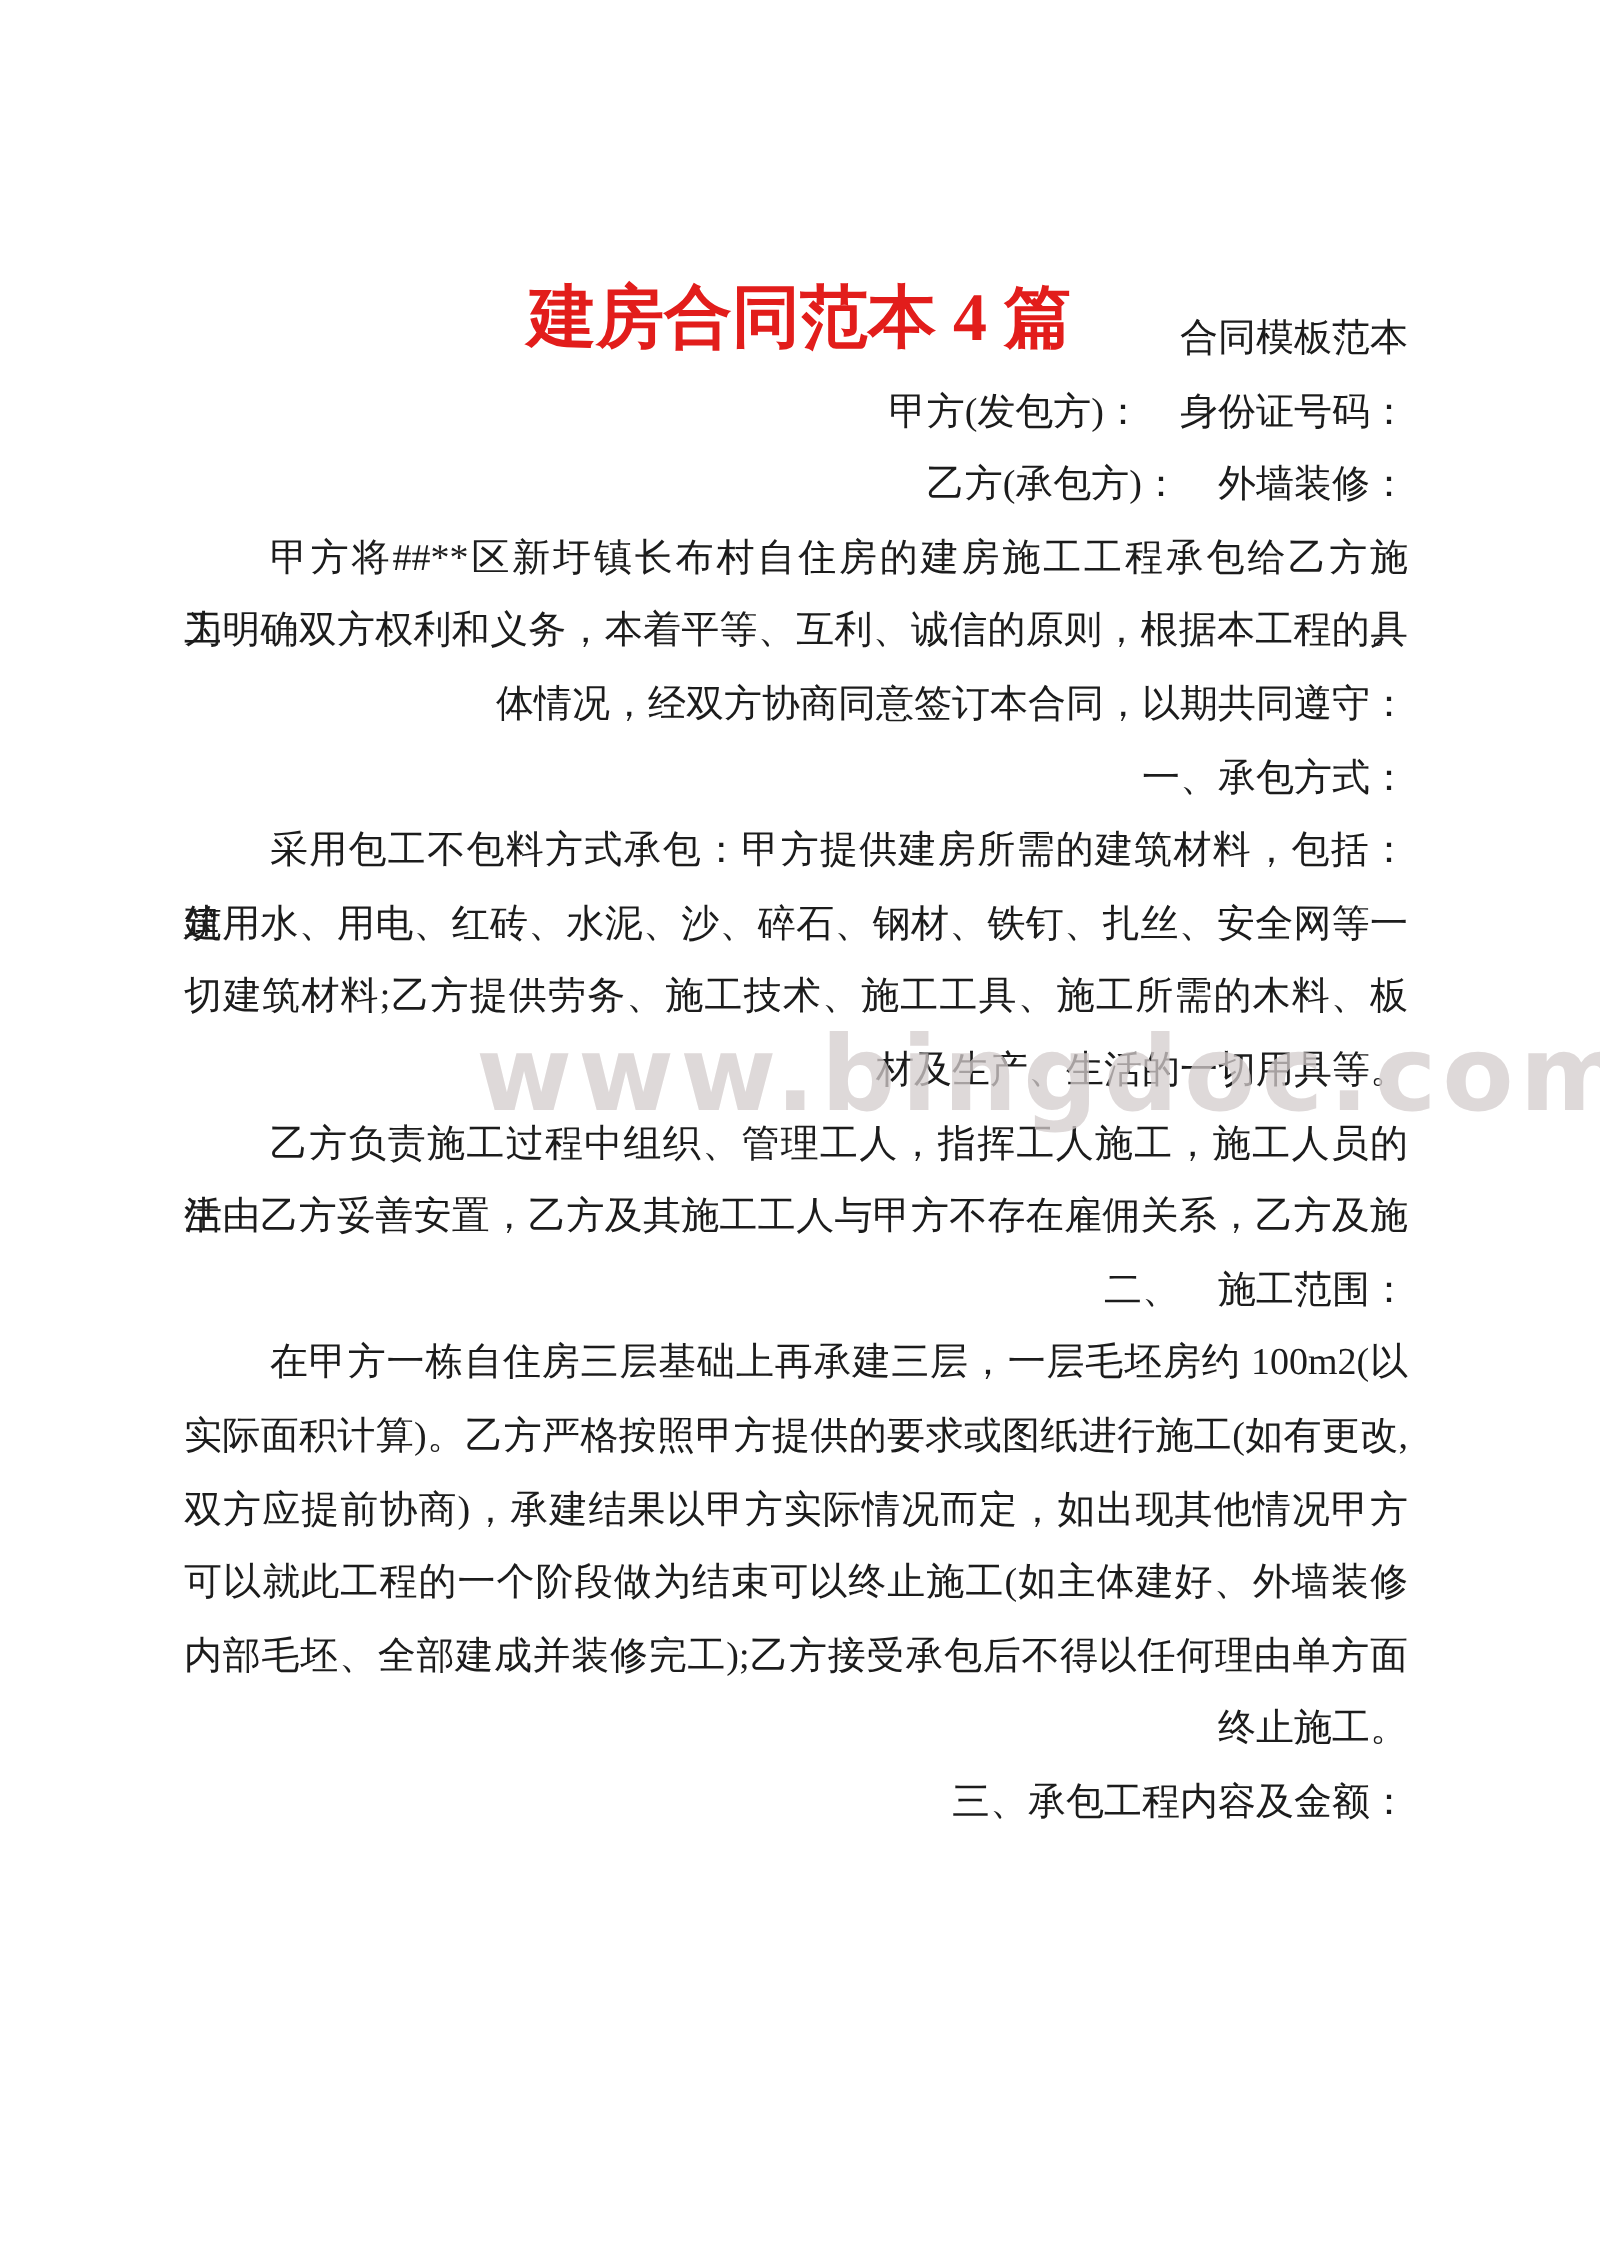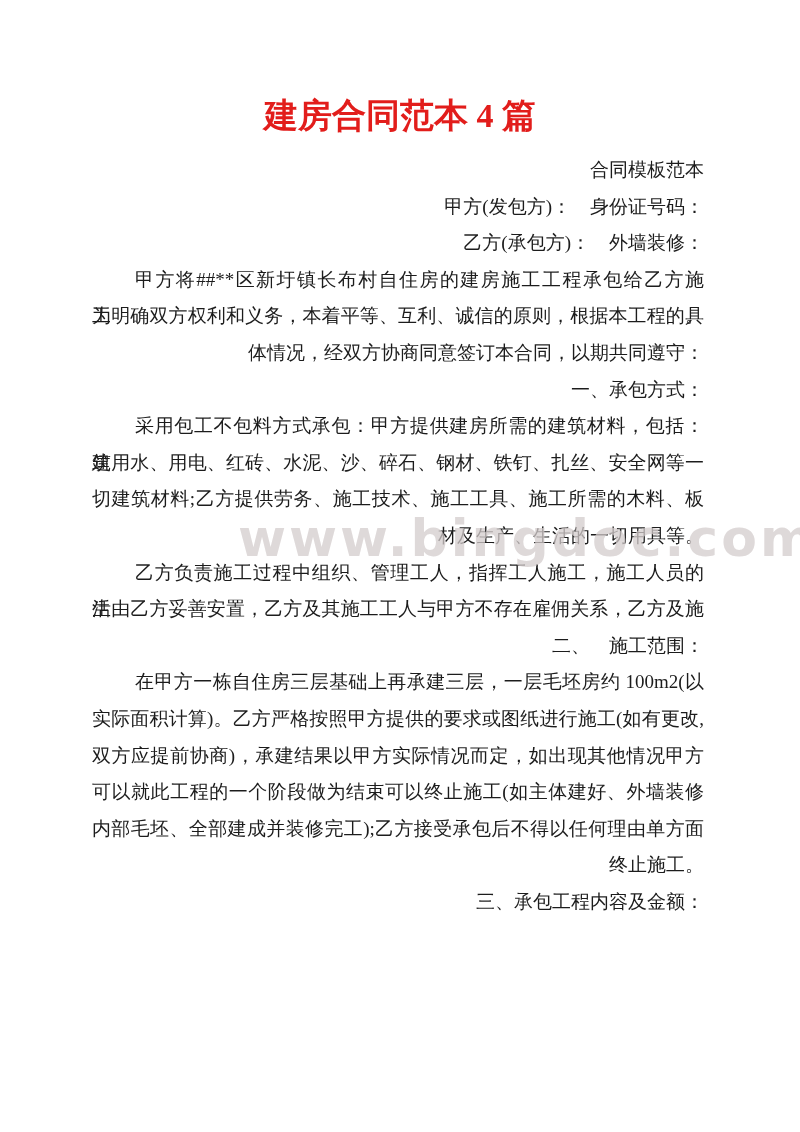--- a/index.html
+++ b/index.html
@@ -62,21 +62,21 @@
     text-align: justify;
     text-align-last: justify;
     
   }
 </style>
 </head>
 <body>
 
 <div class="page" style="color: rgb(28, 28, 28);">
 
-  <h1 class="doc-title" style="color: rgb(226, 29, 27);">建房合同范本 4 篇</h1>
+  <h1 class="doc-title" style="color: rgb(226, 29, 27); margin-top: 44px;">建房合同范本 4 篇</h1>
 
   <div class="watermark" style="color: rgb(212, 205, 205);">www.bingdoc.com</div>
 
   <div class="doc-body">
 
       <div class="doc-line">合同模板范本</div>
       <div class="doc-line ind">甲方(发包方)：　身份证号码：</div>
       <div class="doc-line ind">乙方(承包方)：　外墙装修：</div>
       <div class="doc-line ind j">甲方将##**区新圩镇长布村自住房的建房施工工程承包给乙方施工。</div>
       <div class="doc-line j">为明确双方权利和义务，本着平等、互利、诚信的原则，根据本工程的具</div>

